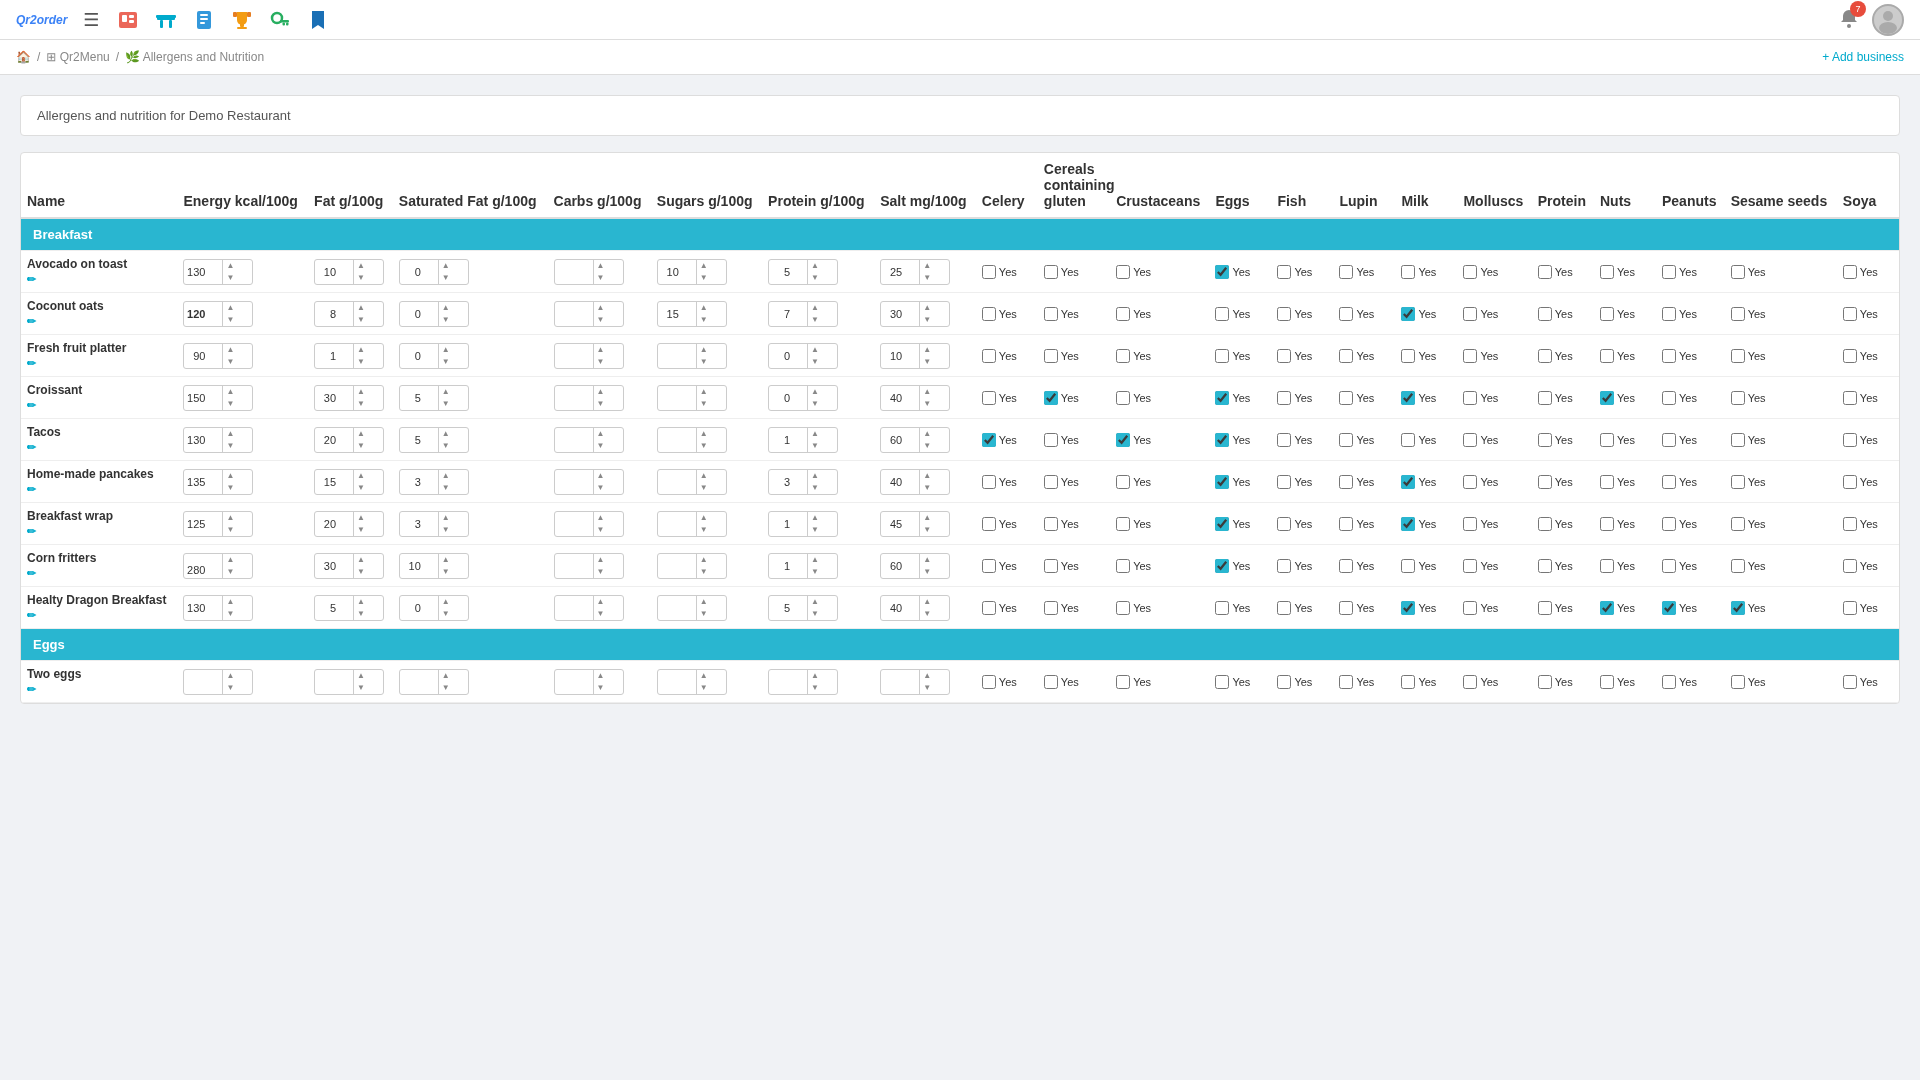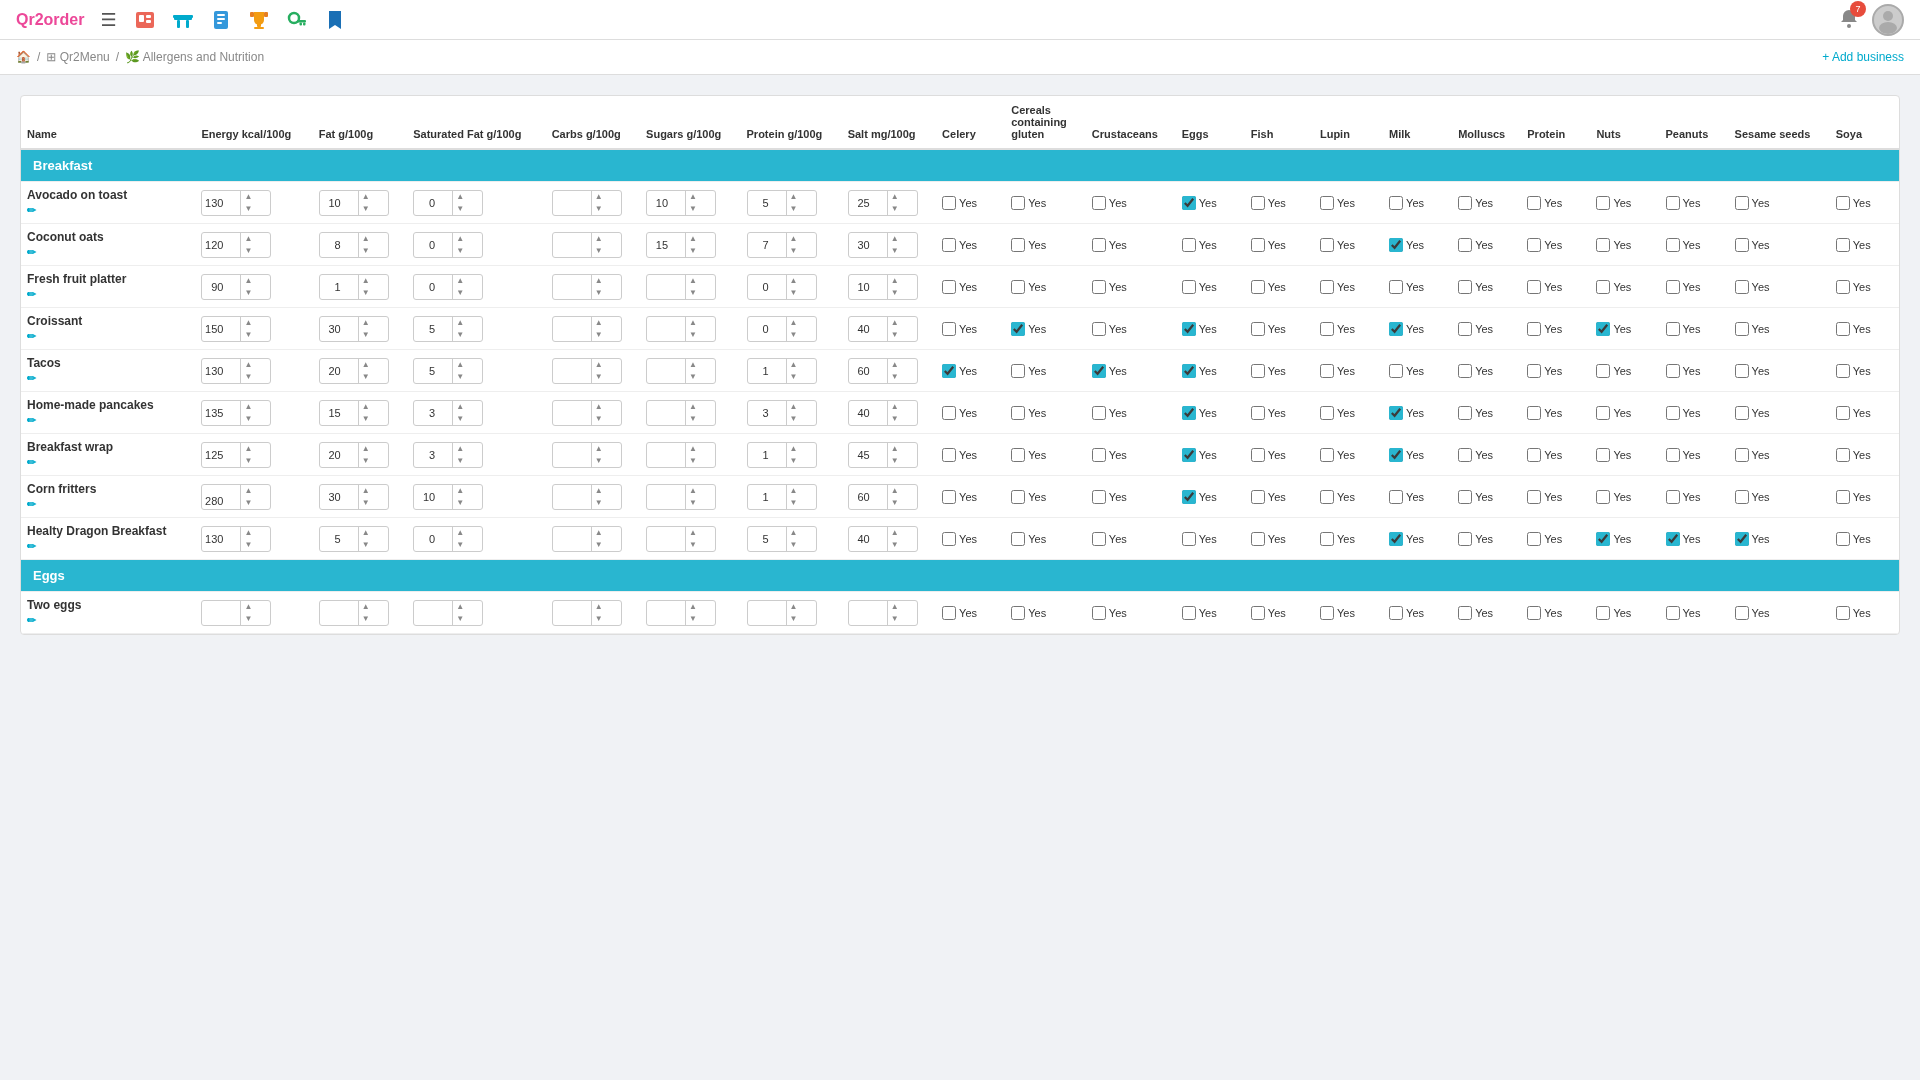--- a/index.html
+++ b/index.html
@@ -9,21 +9,21 @@
     .top-nav {
       background: #fff;
       height: 40px;
       display: flex;
       align-items: center;
       padding: 0 16px;
       border-bottom: 1px solid #ddd;
       justify-content: space-between;
     }
     .top-nav-left { display: flex; align-items: center; gap: 16px; }
-    .logo { font-size: 16px; font-weight: bold; color: #ec4899; }
+    .logo { font-size: 12px; font-weight: bold; color: #3b82f6; font-style: italic; }
     .hamburger { font-size: 18px; cursor: pointer; color: #555; }
     .nav-icons { display: flex; gap: 14px; align-items: center; }
     .nav-icon { width: 24px; height: 24px; cursor: pointer; display: flex; align-items: center; justify-content: center; font-size: 18px; }
     .top-nav-right { display: flex; align-items: center; gap: 12px; }
     .notification-icon { position: relative; cursor: pointer; }
     .notification-badge { position: absolute; top: -6px; right: -6px; background: #e74c3c; color: #fff; border-radius: 50%; width: 16px; height: 16px; font-size: 9px; display: flex; align-items: center; justify-content: center; }
     .user-icon { width: 32px; height: 32px; border-radius: 50%; background: #ccc; cursor: pointer; overflow: hidden; display: flex; align-items: center; justify-content: center; border: 2px solid #aaa; }
 
     
     .breadcrumb {
@@ -62,21 +62,21 @@
 
     table {
       width: 100%;
       border-collapse: collapse;
       min-width: 1800px;
     }
 
     thead tr th {
       padding: 8px 6px;
       font-weight: bold;
-      font-size: 11px;
+      font-size: 14px;
       text-align: left;
       color: #333;
       border-bottom: 2px solid #ddd;
       vertical-align: bottom;
       white-space: nowrap;
     }
 
     thead tr th.wrap-text {
       white-space: normal;
       max-width: 70px;
@@ -262,20 +262,23 @@
     <span>/</span>
     <a href="#">
       <span style="color:#00aacc">🌿</span>
       <span>Allergens and Nutrition</span>
     </a>
   </div>
   <a href="#" class="add-business">+ Add business</a>
 </div>
 
 <div class="page-content">
+  <div class="page-title-bar">
+    <span>Allergens and nutrition for Demo Restaurant</span>
+  </div>
 
   <div class="table-container">
     <table>
       <thead>
         <tr>
           <th class="name-col">Name</th>
           <th class="num-col">Energy kcal/100g</th>
           <th class="num-col">Fat g/100g</th>
           <th class="num-col">Saturated Fat g/100g</th>
           <th class="num-col">Carbs g/100g</th>
@@ -452,21 +455,21 @@
           </tr>
           <tr>
             <td>
       <div class="item-name">
         <span>Coconut oats</span>
         <span class="edit-icon">✏</span>
       </div>
     </td>
             <td>
               <div class="number-input">
-    <input type="number" value="120" style="width: 38px; border: none; outline: none; font-size: 11px; text-align: right; padding: 0px 2px;">
+    <input type="number" value="120" style="width: 38px; border: none; outline: none; font-size: 11px; text-align: right; padding: 0px 2px; font-weight: bold;">
     <div class="spin-btns">
       <span class="spin-btn">▲</span>
       <span class="spin-btn">▼</span>
     </div>
   </div>
             </td>
             <td>
               <div class="number-input">
     <input type="number" value="8" style="width: 38px; border: none; outline: none; font-size: 11px; text-align: right; padding: 0px 2px;">
     <div class="spin-btns">

